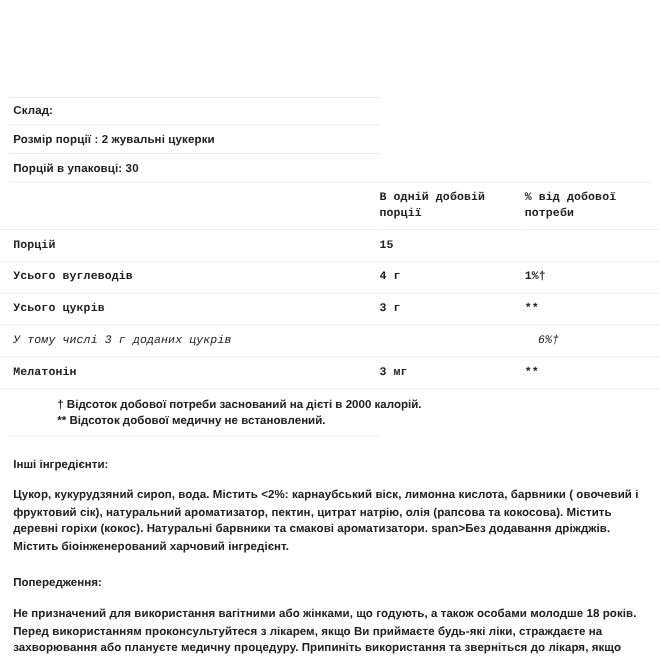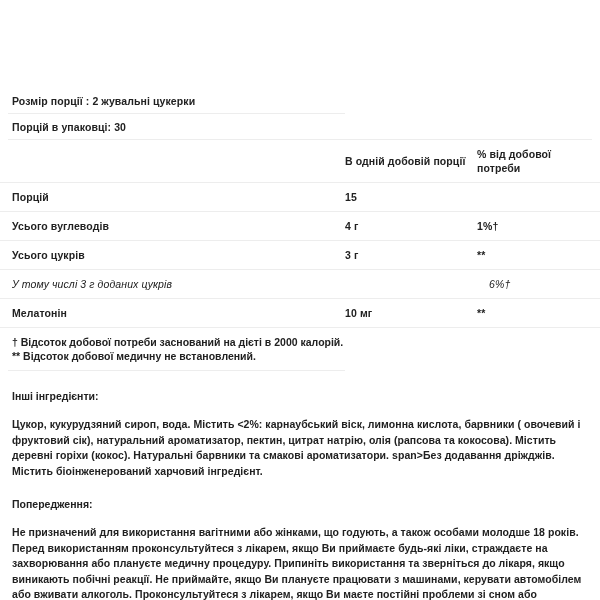--- a/index.html
+++ b/index.html
@@ -53,20 +53,21 @@
     height: 1px;
     width: 337px;
     background: #ededed;
   }
 
   
   .nt {
     width: 600px;
     border-collapse: collapse;
     table-layout: fixed;
+    font-family: Liberation Mono, monospace;
   }
   .nt col.c-name { width: 345px; }
   .nt col.c-amt  { width: 132px; }
   .nt col.c-dv   { width: 123px; }
 
   .nt th, .nt td {
     text-align: left;
     vertical-align: middle;
     font-size: 10.5px;
     line-height: 14px;
@@ -106,21 +107,21 @@
   }
   .footnotes::after {
     content: "";
     position: absolute;
     left: 8px;
     bottom: 0;
     width: 337px;
     height: 1px;
     background: #ededed;
   }
-  .footnotes div { white-space: nowrap; }
+  .footnotes div { white-space: nowrap; margin-left: 40px; }
 
   
   .section {
     padding: 0 12px;
   }
   .section-title {
     font-size: 10.5px;
     font-weight: bold;
     color: #212121;
     margin: 18px 0 0 0;
@@ -137,20 +138,21 @@
   }
   .section-body p {
     margin: 0;
   }
 </style>
 </head>
 <body>
 
 <div class="panel">
 
+  <div class="srow topline short">Склад:</div>
 
   <div class="srow short">Розмір порції : 2 жувальні цукерки</div>
 
   <div class="srow full">Порцій в упаковці: 30</div>
 
   <table class="nt">
     <colgroup>
       <col class="c-name">
         <col class="c-amt">
         <col class="c-dv">
@@ -178,21 +180,21 @@
           <td>3 г</td>
           <td class="dv-dash">**</td>
         </tr>
         <tr class="sub">
           <td>У тому числі 3 г доданих цукрів</td>
           <td></td>
           <td>6%†</td>
         </tr>
         <tr>
           <td>Мелатонін</td>
-          <td>10 мг</td>
+          <td>3 мг</td>
           <td class="dv-dash">**</td>
         </tr>
       </tbody>
   </table>
 
   <div class="footnotes">
     <div>† Відсоток добової потреби заснований на дієті в 2000 калорій.</div>
     <div>** Відсоток добової медичну не встановлений.</div>
   </div>
 

